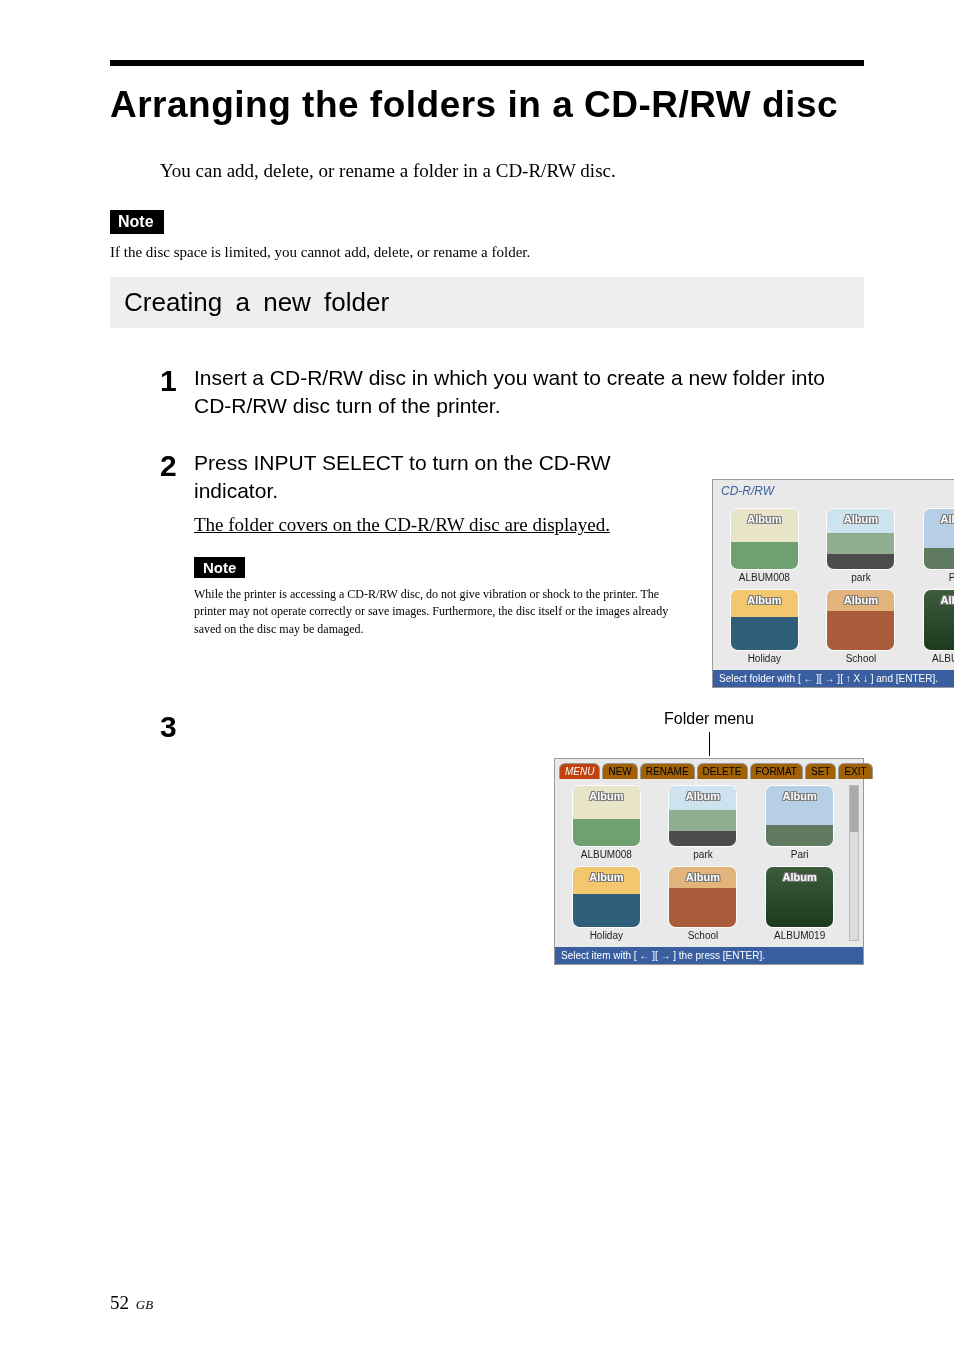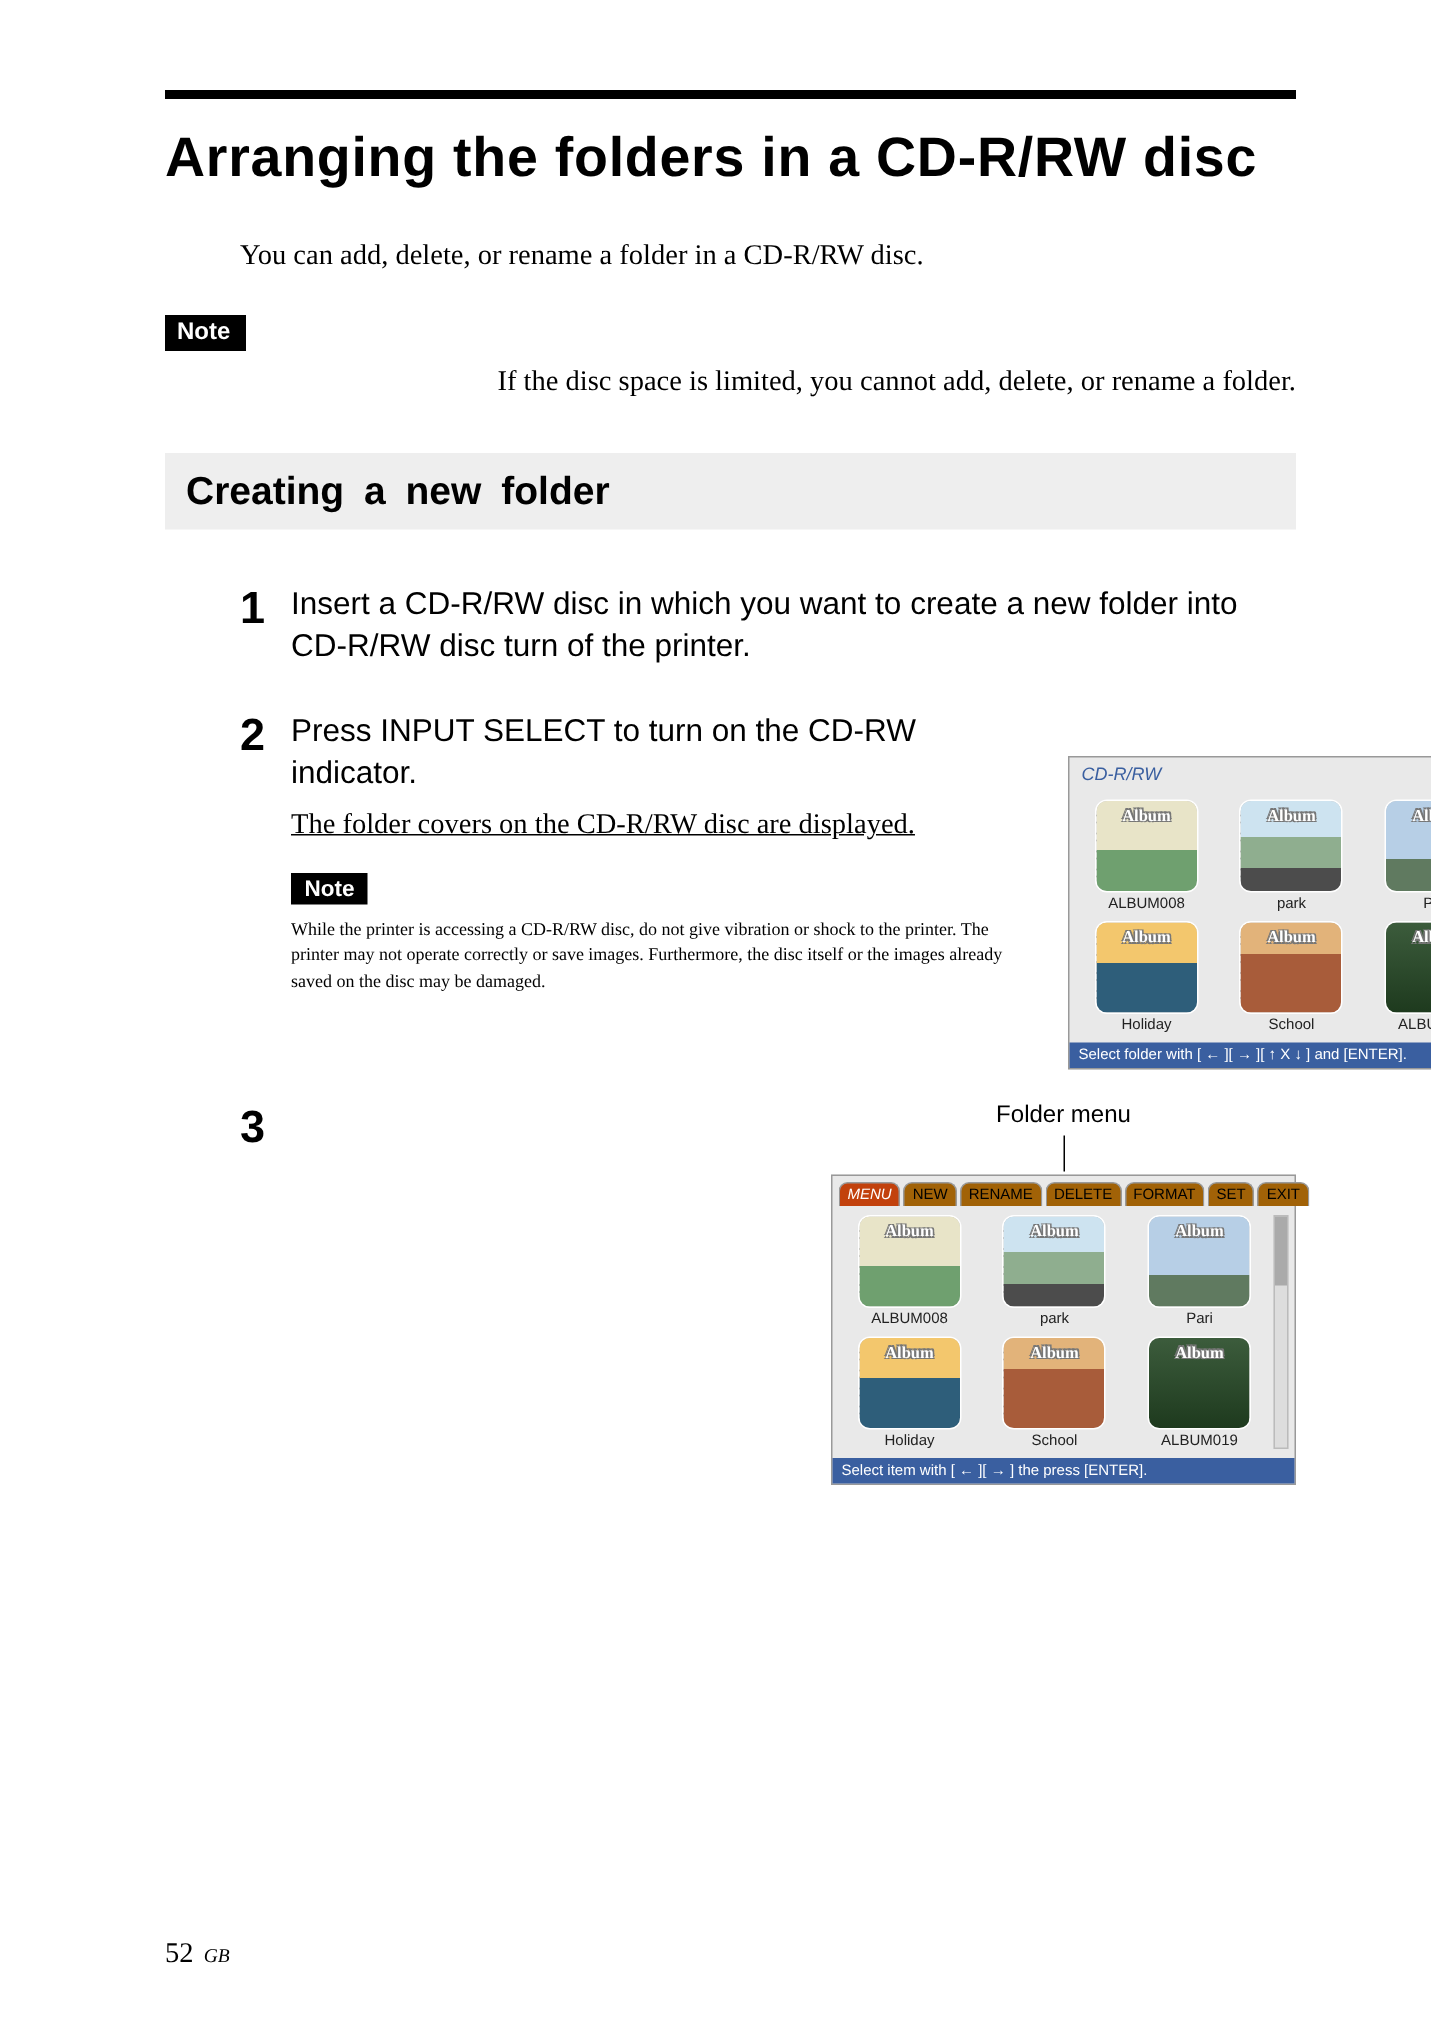--- a/index.html
+++ b/index.html
@@ -2,40 +2,40 @@
 <html><head>
 <meta charset="utf-8">
 <style>
   * { box-sizing: border-box; margin: 0; padding: 0; }
   html, body { width: 954px; height: 1352px; background: #fff; font-family: Georgia, 'Times New Roman', serif; color: #000; }
   .page { width: 954px; height: 1352px; position: relative; padding: 60px 90px 40px 110px; }
   .rule { height: 6px; background: #000; margin-bottom: 18px; }
   .title { font-family: Arial, Helvetica, sans-serif; font-weight: 900; font-size: 37px; letter-spacing: 0.5px; margin-bottom: 34px; }
   .intro { font-size: 19px; margin-left: 50px; margin-bottom: 28px; }
   .note-label { display: inline-block; background: #000; color: #fff; font-family: Arial, Helvetica, sans-serif; font-weight: 700; font-size: 16px; padding: 3px 10px 3px 8px; }
-  .note-text { font-size: 19px; margin-top: 10px; margin-bottom: 36px; text-align: right; }
-  .section-bar { background: #eee; padding: 10px 14px; font-family: Arial, Helvetica, sans-serif; font-weight: 700; font-size: 26px; margin-bottom: 36px; word-spacing: 6px; }
+  .note-text { font-size: 15px; margin-top: 10px; margin-bottom: 16px; }
+  .section-bar { background: #eee; padding: 10px 14px; font-family: Arial, Helvetica, sans-serif; font-weight: 400; font-size: 26px; margin-bottom: 36px; word-spacing: 6px; }
   .step { display: flex; margin-left: 50px; margin-bottom: 22px; }
   .stepnum { font-family: Arial, Helvetica, sans-serif; font-weight: 900; font-size: 30px; width: 34px; flex: 0 0 34px; line-height: 1; padding-top: 2px; }
   .stepbody { flex: 1; }
   .step-lead { font-family: Arial, Helvetica, sans-serif; font-size: 21px; line-height: 1.35; margin-bottom: 6px; }
   .step-follow { font-size: 19px; line-height: 1.45; text-decoration: underline; }
   .two-col { display: flex; gap: 18px; align-items: flex-start; }
   .col-left { flex: 0 0 340px; }
   .col-right { flex: 1; }
   .note-inline-label { display: inline-block; background: #000; color: #fff; font-family: Arial, Helvetica, sans-serif; font-weight: 700; font-size: 15px; padding: 2px 9px; margin-top: 18px; }
   .note-inline-text { font-size: 12px; line-height: 1.45; margin-top: 8px; }
   .screenshot { border: 1px solid #999; background: #e9e9e9; width: 310px; font-family: Arial, Helvetica, sans-serif; }
   .ss-topbar { display: flex; align-items: center; padding: 4px 8px; font-size: 12px; color: #3a5fa0; }
   .ss-topbar .brand { flex: 1; font-style: italic; }
   .ss-grid { display: grid; grid-template-columns: repeat(3, 1fr); gap: 6px; padding: 6px 18px 6px 6px; position: relative; }
   .ss-grid .scroll { position: absolute; right: 4px; top: 6px; bottom: 6px; width: 10px; background: #ddd; border: 1px solid #bbb; }
   .ss-grid .scroll .thumb { width: 100%; height: 30%; background: #aaa; }
   .ss-cell { text-align: center; }
-  .ss-thumb { margin: 0 auto; width: 69px; height: 62px; border-radius: 8px; border: 1px solid #fff; background: linear-gradient(#bfbfbf,#d9d9d9); position: relative; overflow: hidden; font-family: Liberation Serif, serif; }
+  .ss-thumb { margin: 0 auto; width: 69px; height: 62px; border-radius: 8px; border: 1px solid #fff; background: linear-gradient(#bfbfbf,#d9d9d9); position: relative; overflow: hidden; }
   .ss-thumb.pic1::after{content:'';position:absolute;inset:0;background:linear-gradient(#e8e4c8 0 55%, #6fa06f 55%);}
   .ss-thumb.pic2::after{content:'';position:absolute;inset:0;background:linear-gradient(#cde3f0 0 40%, #8fae8f 40% 75%, #4c4c4c 75%);}
   .ss-thumb.pic3::after{content:'';position:absolute;inset:0;background:linear-gradient(#b7cfe6 0 65%, #607a60 65%);}
   .ss-thumb.pic4::after{content:'';position:absolute;inset:0;background:linear-gradient(#f3c76d 0 45%, #2e5e7a 45%);}
   .ss-thumb.pic5::after{content:'';position:absolute;inset:0;background:linear-gradient(#e2b37a 0 35%, #a85c3a 35%);}
   .ss-thumb.pic6::after{content:'';position:absolute;inset:0;background:linear-gradient(#3c5c3c,#1e3a1e);}
   .binder { position: absolute; left: -6px; top: 6px; bottom: 6px; width: 10px; display: flex; flex-direction: column; justify-content: space-around; }
   .binder i { display:block; width:8px; height:6px; border:1px solid #888; border-radius:3px; background:#f3f3f3; }
   .album-text { position: absolute; top: 4px; left: 0; right: 0; text-align: center; font-size: 11px; font-weight: 700; color: #fff; text-shadow: 1px 1px 0 #777, -1px -1px 0 #777, 1px -1px 0 #777, -1px 1px 0 #777; z-index: 2; }
   .ss-cap { font-size: 10px; padding-top: 2px; color: #222; }

